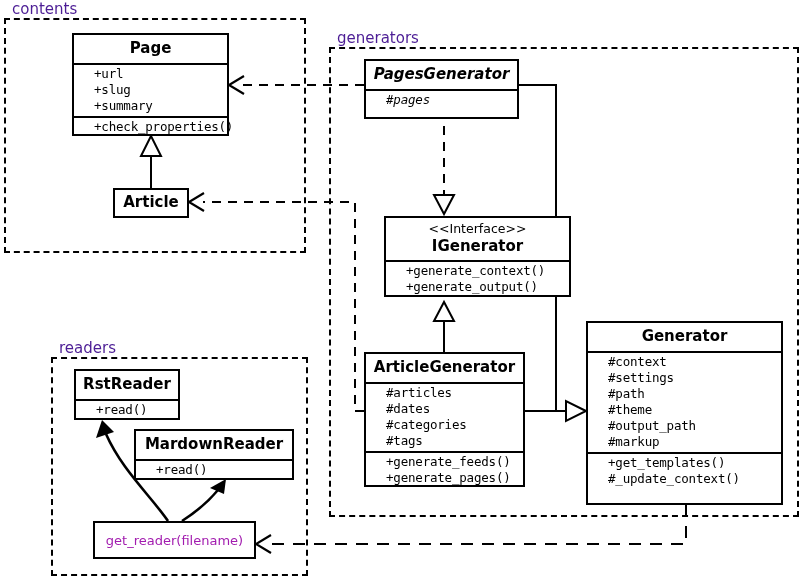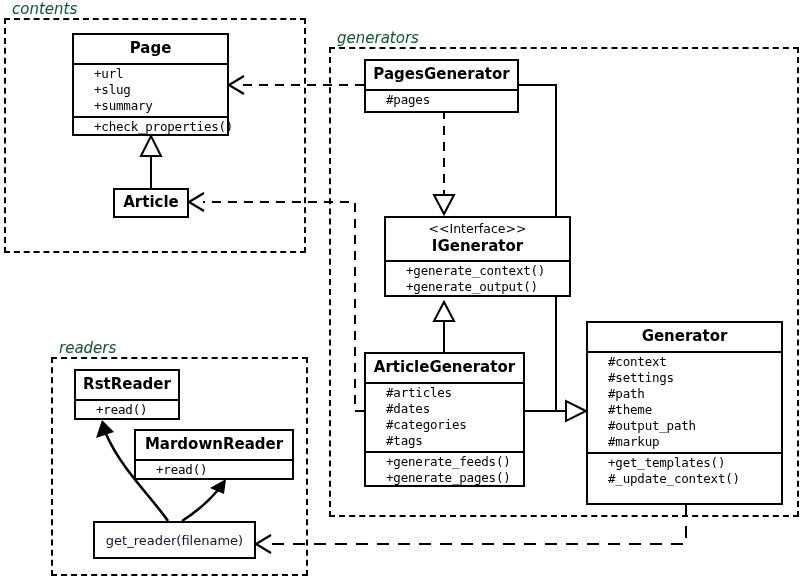--- a/index.html
+++ b/index.html
@@ -45,24 +45,23 @@
     border-style: dashed;
   }
   .pkg-label {
     position: absolute;
     top: -17px;
     left: 6px;
     background: #ffffff;
     padding: 0 3px 0 2px;
     font-size: 15px;
     font-family: "DejaVu Sans", sans-serif;
-    color: #14532d;
+    color: #4c1d95;
     line-height: 17px;
     white-space: nowrap;
-    font-style: italic;
   }
 
   
   .uml-class {
     position: absolute;
     box-sizing: border-box;
     border: 2px solid #000;
     background: #ffffff;
     font-family: "DejaVu Sans Mono", monospace;
     font-size: 12.5px;
@@ -98,21 +97,21 @@
   .plain-box {
     position: absolute;
     box-sizing: border-box;
     border: 2px solid #000;
     background: #ffffff;
     display: flex;
     align-items: center;
     justify-content: center;
     font-family: "DejaVu Sans", sans-serif;
     font-size: 13px;
-    color: #0f172a;
+    color: #a21caf;
     white-space: nowrap;
   }
 </style>
 </head>
 <body>
 
 <div id="canvas">
 
   <svg id="edges" viewBox="0 0 803 579" width="803" height="579" xmlns="http://www.w3.org/2000/svg">
 
@@ -191,21 +190,21 @@
     </div>
     <div class="cls-section">
       <div class="cls-row">+check_properties()</div>
     </div>
   </div>
 
   <div class="uml-class" style="left:113px; top:188px; width:76px; height:30px;">
     <div class="cls-name" style="padding:3px 6px 3px 6px;">Article</div>
   </div>
 
-  <div class="uml-class" style="left:364px; top:59px; width:155px; height:54px;">
+  <div class="uml-class" style="left:364px; top:59px; width:155px; height:60px;font-style:italic;">
     <div class="cls-name">PagesGenerator</div>
     <div class="cls-section">
       <div class="cls-row">#pages</div>
     </div>
   </div>
 
   <div class="uml-class" style="left:384px; top:216px; width:187px; height:81px;">
     <div class="cls-name" style="padding:3px 6px 4px 6px;">
       <span class="cls-stereotype">&lt;&lt;Interface&gt;&gt;</span>
       <span>IGenerator</span>

